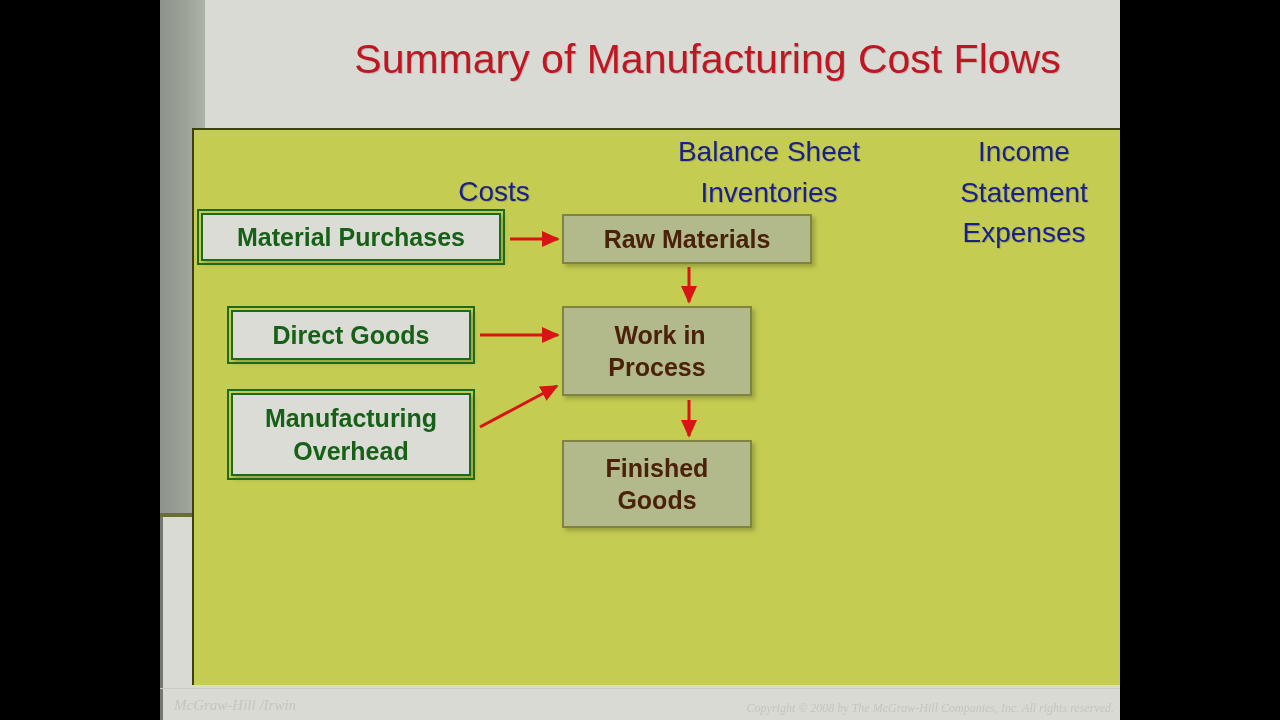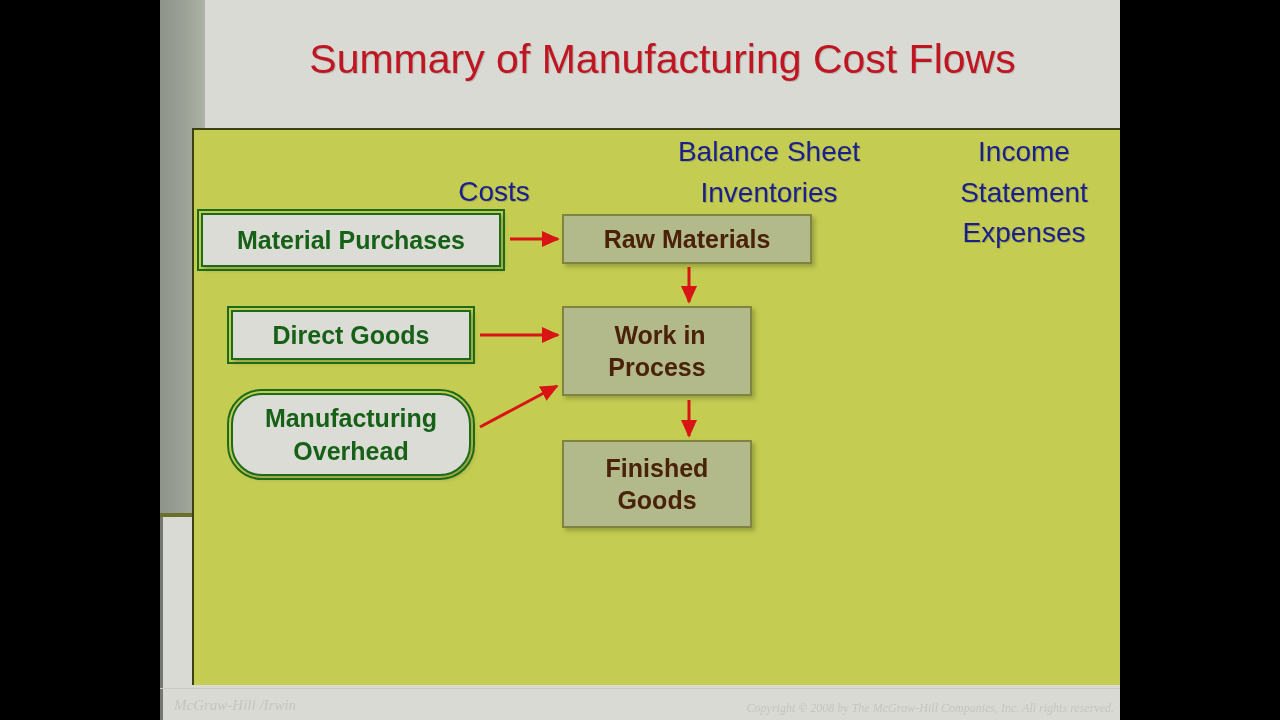--- a/index.html
+++ b/index.html
@@ -66,20 +66,21 @@
     top: 36px;
     width: 915px;
     text-align: center;
     color: #bf1622;
     font-size: 41px;
     font-weight: normal;
     letter-spacing: 0px;
     font-family: "Liberation Sans", sans-serif;
     text-shadow: 1px 1px 0 rgba(120,120,120,0.35);
     white-space: nowrap;
+    padding-left: 45px;
   }
 
   
   #panel {
     position: absolute;
     left: 32px;
     top: 128px;
     width: 928px;
     height: 557px;
     background: #c4cc52;
@@ -114,23 +115,23 @@
     font-weight: bold;
     display: flex;
     align-items: center;
     justify-content: center;
     text-align: center;
     line-height: 1.30;
     box-sizing: border-box;
     box-shadow: 3px 3px 4px rgba(80,85,30,0.35);
     font-family: "Liberation Sans", sans-serif;
   }
-  #box-material   { left: 7px;   top: 83px;  width: 300px; height: 54px; }
+  #box-material   { left: 7px;   top: 83px;  width: 300px; height: 48px; }
   #box-labor      { left: 37px;  top: 180px; width: 240px; height: 50px; }
-  #box-overhead   { left: 37px;  top: 263px; width: 240px; height: 83px; border-radius: 31px; }
+  #box-overhead   { left: 37px;  top: 263px; width: 240px; height: 83px; }
 
   
   .inv-box {
     position: absolute;
     background: #b2b98a;
     border: 2px solid #7f8541;
     color: #4a2109;
     font-size: 25px;
     font-weight: bold;
     display: flex;

